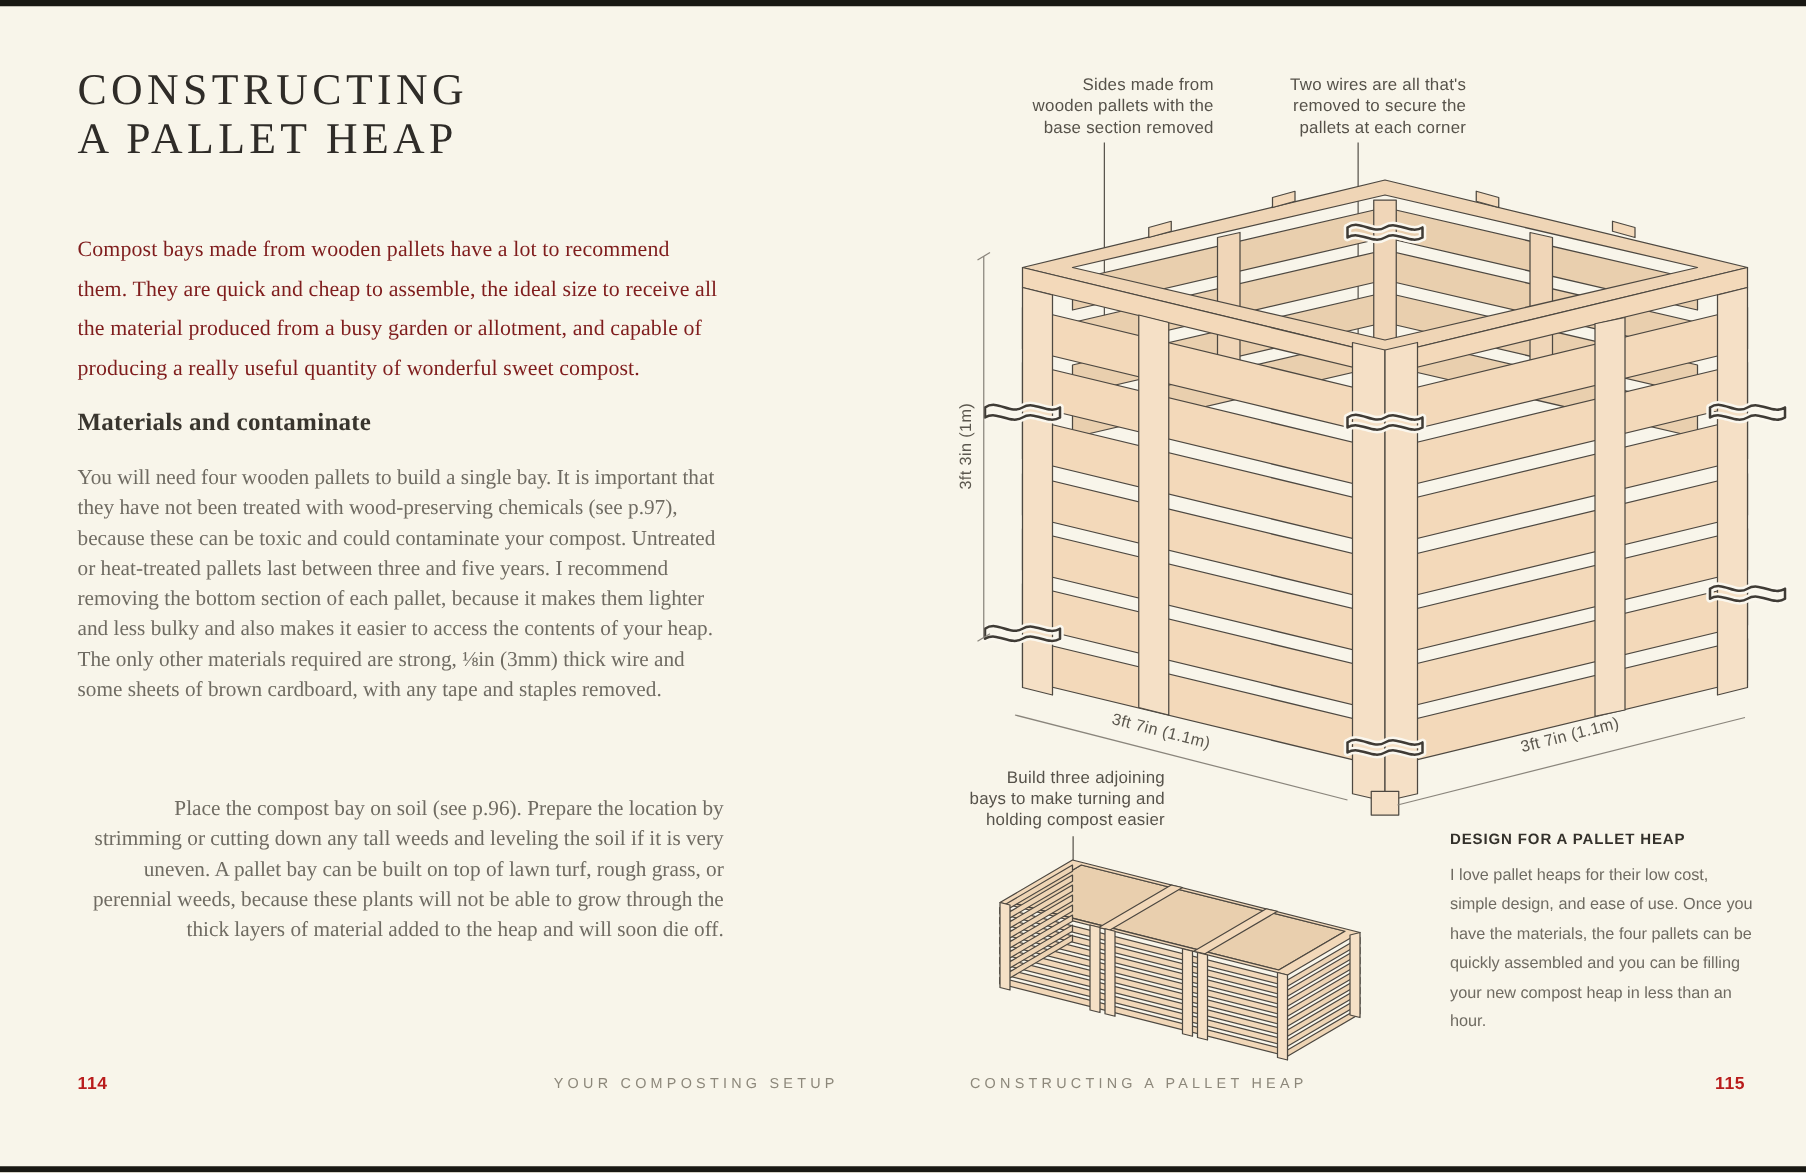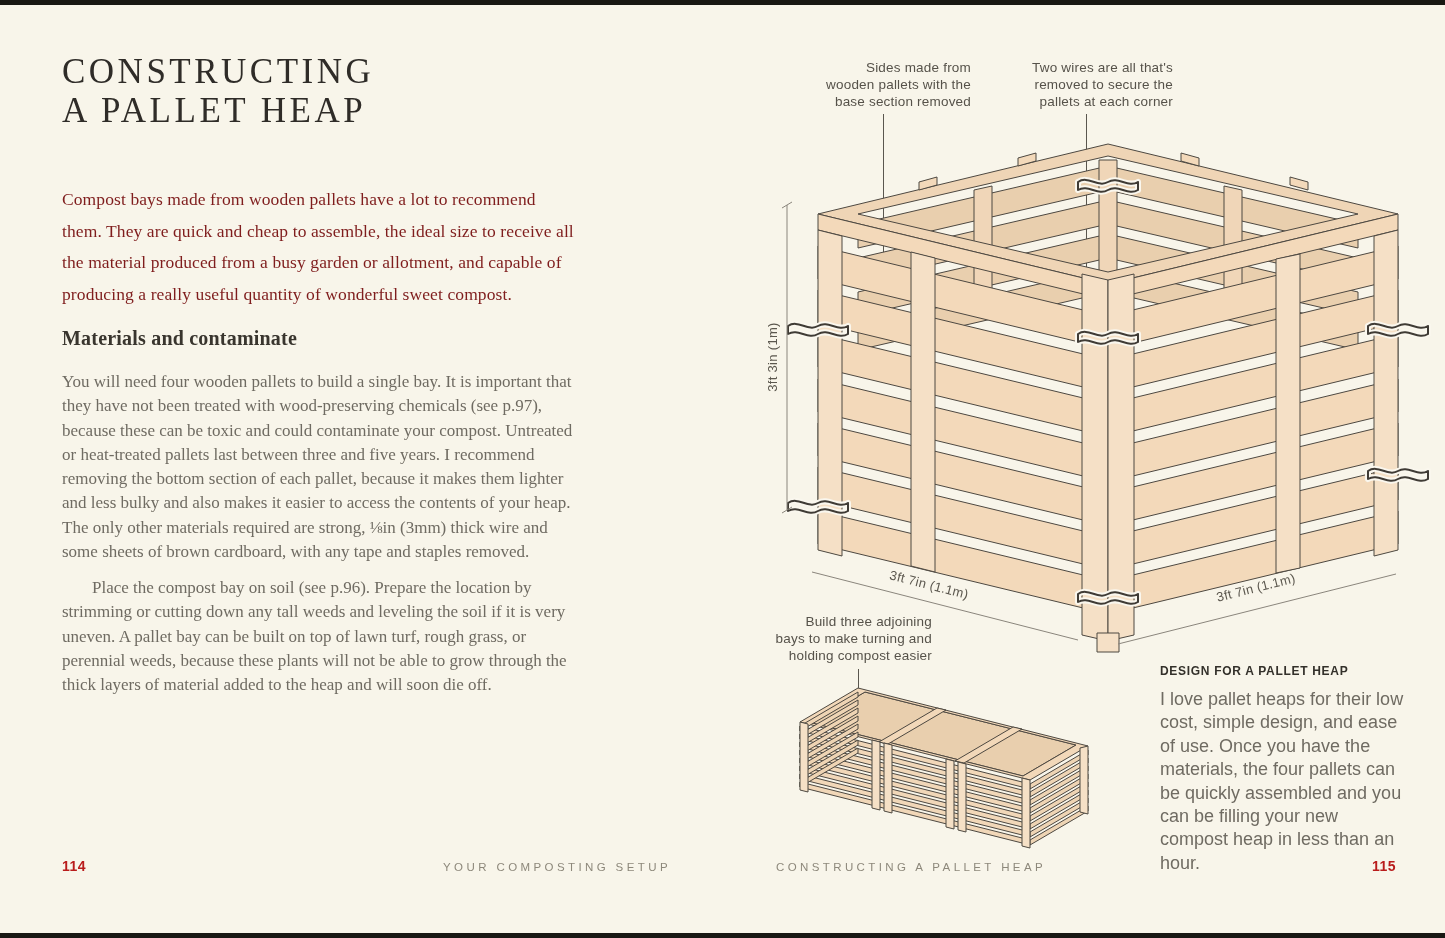--- a/index.html
+++ b/index.html
@@ -26,35 +26,35 @@
     position:absolute;left:62px;top:327px;width:516px;
     font-family:"Liberation Serif", serif;
     font-size:20px;font-weight:700;color:#39352e;letter-spacing:0.2px;
   }
   .bodytext{
     position:absolute;left:62px;width:517px;
     font-family:"Liberation Serif", serif;
     font-size:17px;line-height:24.3px;color:#6f6b62;
   }
   .para1{top:370px;}
-  .para2{top:576px;text-indent:30px;}
+  .para2{top:635px;text-indent:30px;text-align:right;}
 
   .ann{
     position:absolute;text-align:right;white-space:pre-line;
     font-size:13.5px;line-height:16.8px;color:#56524a;letter-spacing:0.2px;
   }
   .leader{position:absolute;width:1px;background:#5a564e;}
 
   .caption-head{
     position:absolute;left:1160px;top:664px;width:250px;
     font-size:12px;font-weight:700;letter-spacing:0.7px;color:#33302a;
   }
   .caption-body{
     position:absolute;left:1160px;top:688px;width:246px;
-    font-size:18px;line-height:23.4px;color:#6f6b62;
+    font-size:13px;line-height:23.4px;color:#6f6b62;
   }
 
   .running-head{
     position:absolute;top:861px;transform:translateX(-50%);
     font-size:11.5px;letter-spacing:3.4px;color:#8d887b;white-space:nowrap;
   }
   .page-num{
     position:absolute;top:858px;font-size:14px;font-weight:700;color:#b91c1c;letter-spacing:0.5px;
   }
 

